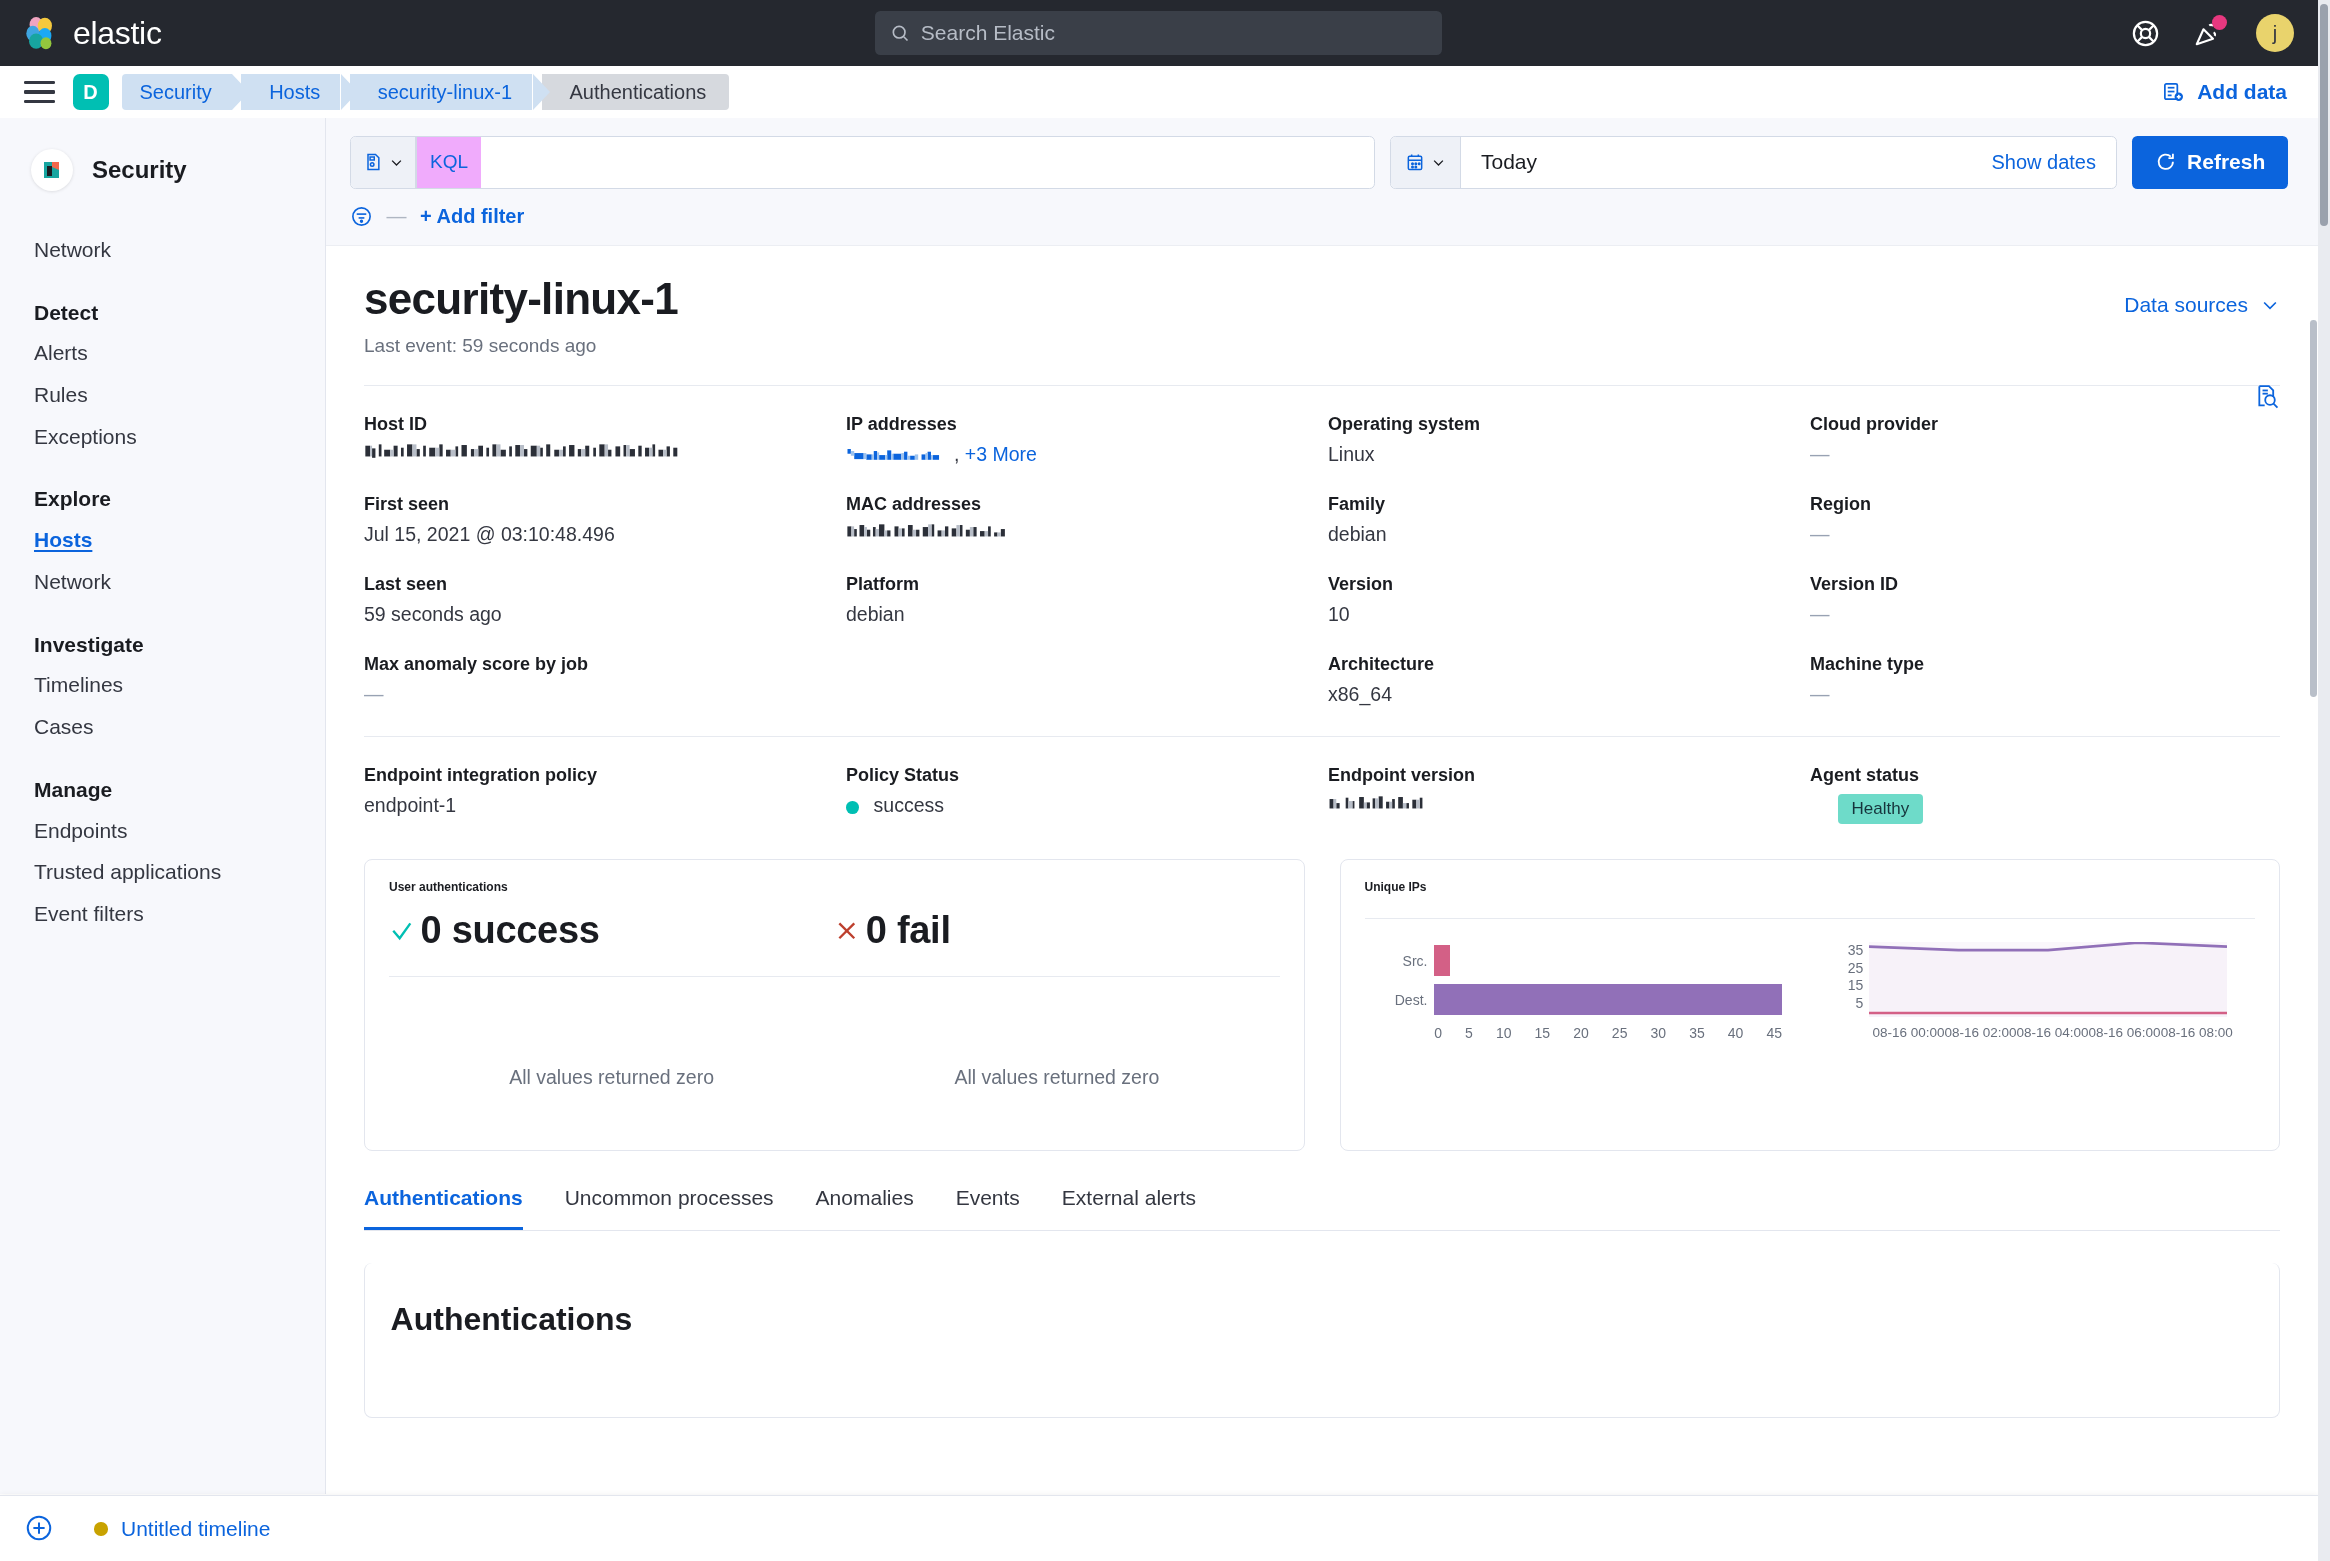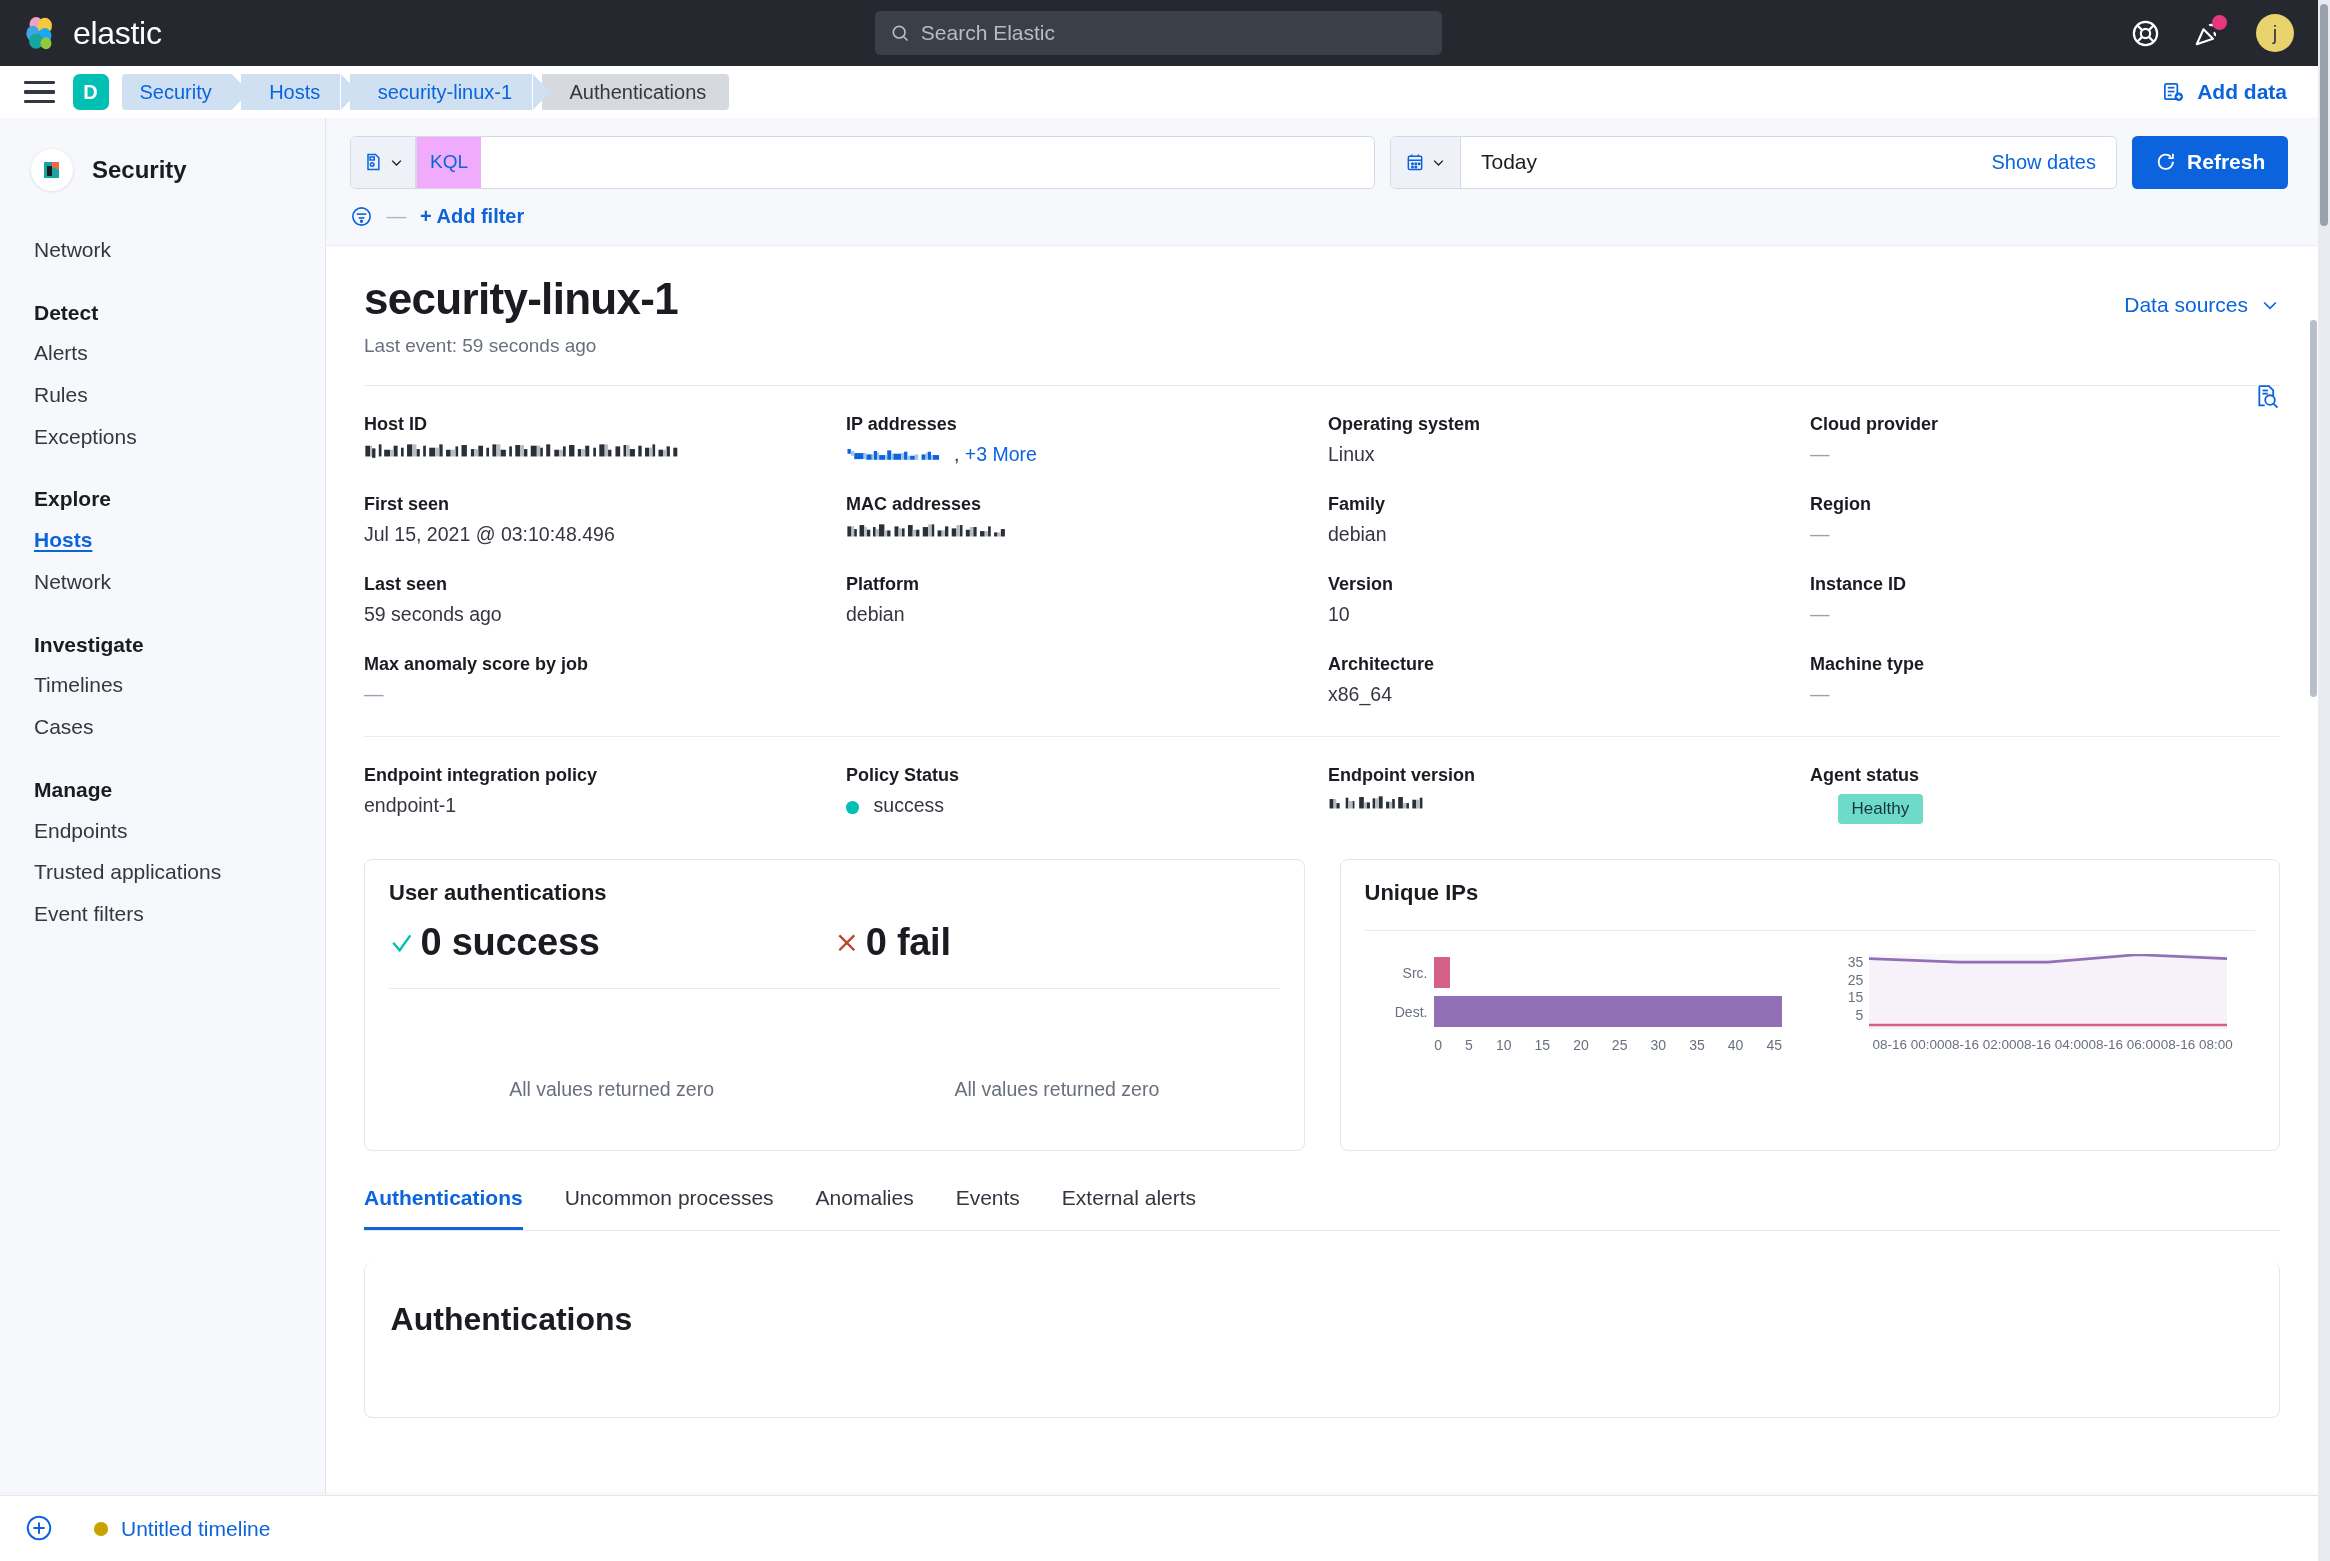--- a/index.html
+++ b/index.html
@@ -146,21 +146,21 @@
     display:inline-block; background:#6edbc9; color:#16343c; font-size:17px;
     padding:4.7px 13.5px; border-radius:4px; font-weight:400;margin-left:28px;
   }
 
   
   .panels { display:flex; gap:35px; margin-top:35px; }
   .panel {
     flex:1; border:0.7px solid #e3e6ee; border-radius:8px; background:#fff;
     padding:20px 24px 24px 24px; height:292px;
   }
-  .panel-title { font-size:22px; font-weight:700; color:#1a1c21; }
+  .panel-title { font-size:12px; font-weight:700; color:#1a1c21; }
   .panel-stats { display:flex; margin-top:15px; }
   .stat { flex:1; display:flex; align-items:center; gap:6px; }
   .stat-num { font-size:38px; font-weight:700; color:#1a1c21; letter-spacing:-0.3px; }
   .panel-rule { border:0; border-top:0.7px solid #e7eaf0; margin:24px 0 0 0; }
   .panel-charts { display:flex; margin-top:8px; }
   .chartcell { flex:1; display:flex; align-items:center; justify-content:center; height:128px; }
   .zero-text { font-size:19.5px; color:#69707d; margin-top:58px; }
 
   
   .barchart { width:390px; position:relative; font-size:14px; color:#69707d; }
@@ -593,21 +593,21 @@
         <div class="fcol">
           <div class="fblock">
             <div class="flabel">Cloud provider</div>
             <div class="fvalue dim">—</div>
           </div>
           <div class="fblock">
             <div class="flabel">Region</div>
             <div class="fvalue dim">—</div>
           </div>
           <div class="fblock">
-            <div class="flabel">Instance ID</div>
+            <div class="flabel">Version ID</div>
             <div class="fvalue dim">—</div>
           </div>
           <div class="fblock">
             <div class="flabel">Machine type</div>
             <div class="fvalue dim">—</div>
           </div>
         </div>
 
         <span class="inspect-icon">
           <svg width="25.6" height="25.6" viewBox="0 0 24 24" fill="none" stroke="#0b64dd" stroke-width="1.7">

